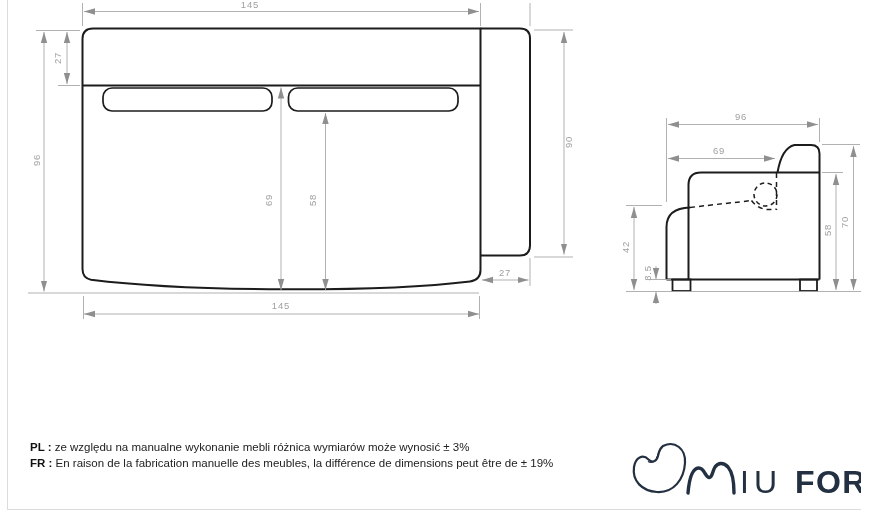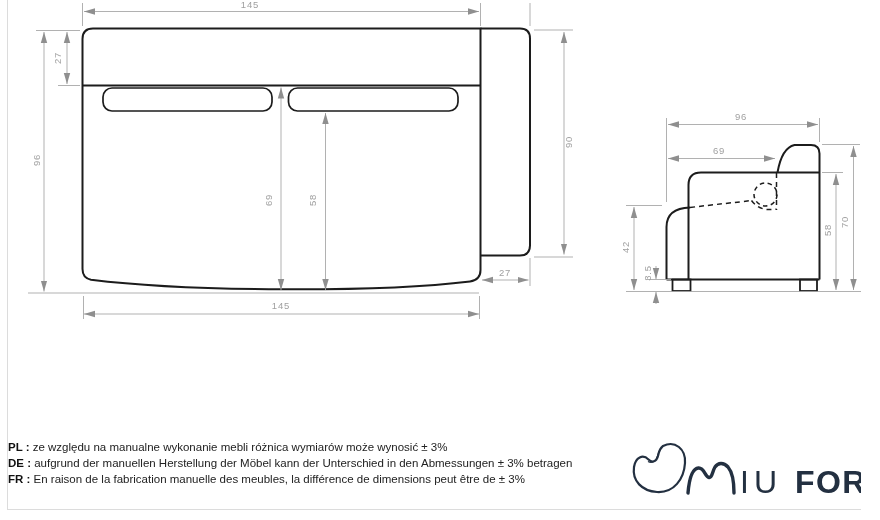--- a/index.html
+++ b/index.html
@@ -1,21 +1,21 @@
 <!DOCTYPE html>
 <html><head>
 <meta charset="utf-8">
 <style>
   html,body{margin:0;padding:0;background:#ffffff;}
   #stage{position:relative;width:861px;height:520px;background:#ffffff;overflow:hidden;
          font-family:"Liberation Sans", sans-serif;}
   #drawing{position:absolute;left:0;top:0;}
   .frame-line{position:absolute;background:#dcdcdc;}
   .dim-label{font-family:"Liberation Sans", sans-serif;font-size:9.5px;letter-spacing:0.8px;fill:#a0a0a0;}
-  .notes{position:absolute;left:8px;top:440px;font-size:11.5px;color:#1f1f1f;line-height:15.8px;white-space:nowrap;}
+  .notes{position:absolute;left:30px;top:440px;font-size:11.5px;color:#1f1f1f;line-height:15.8px;white-space:nowrap;}
   .note-row .note-lang{font-weight:bold;color:#111;}
   .note-row .note-text{color:#222;}
   #logo{position:absolute;left:630px;top:436px;}
 </style>
 </head>
 <body>
 
 <div id="stage">
 
   <div class="frame-line" style="left:7px;top:0;width:1px;height:510px;"></div>
@@ -122,27 +122,23 @@
       </g>
     </g>
   </svg>
 
   <div class="notes">
     <div class="note-row">
       <span class="note-lang">PL :</span>
       <span class="note-text">ze względu na manualne wykonanie mebli różnica wymiarów może wynosić ± 3%</span>
     </div>
     <div class="note-row">
-      <span class="note-lang">DE :</span>
-      <span class="note-text">aufgrund der manuellen Herstellung der Möbel kann der Unterschied in den Abmessungen ± 3% betragen</span>
-    </div>
-    <div class="note-row">
       
       <span class="note-lang">FR :</span>
-      <span class="note-text">En raison de la fabrication manuelle des meubles, la différence de dimensions peut être de ± 3%</span>
+      <span class="note-text">En raison de la fabrication manuelle des meubles, la différence de dimensions peut être de ± 19%</span>
     </div>
   </div>
 
   <svg id="logo" width="250" height="72" viewBox="0 0 250 72">
     <g stroke="#233041" fill="none">
       <path stroke-width="2.2" d="M 33 10 C 45 4 56 13 55 27 C 54 43 44 57 27 56 C 12 55 2 45 4 31 C 5.5 21 13 18 18.5 23.5 C 22 27 26.5 26 28 20 C 29 15 30 12 33 10 Z"></path>
       <path stroke-width="1.2" d="M 32.5 11.5 C 28.5 13.5 28.5 18 26.5 22.5 C 25 25.8 21.5 27.5 18 25.5"></path>
       <path stroke-width="3.4" stroke-linecap="round" d="M 58 57 C 59 45 61.5 32.5 68.5 32 C 74.5 31.6 75 41 79 41.5 C 82.5 42 82 36 85 31 C 88 26.5 93.5 26 98 31 C 103.5 37.5 104 49 104 57"></path>
     </g>
     <text x="110" y="57" font-size="32" fill="#233041" font-family="Liberation Sans, sans-serif">

